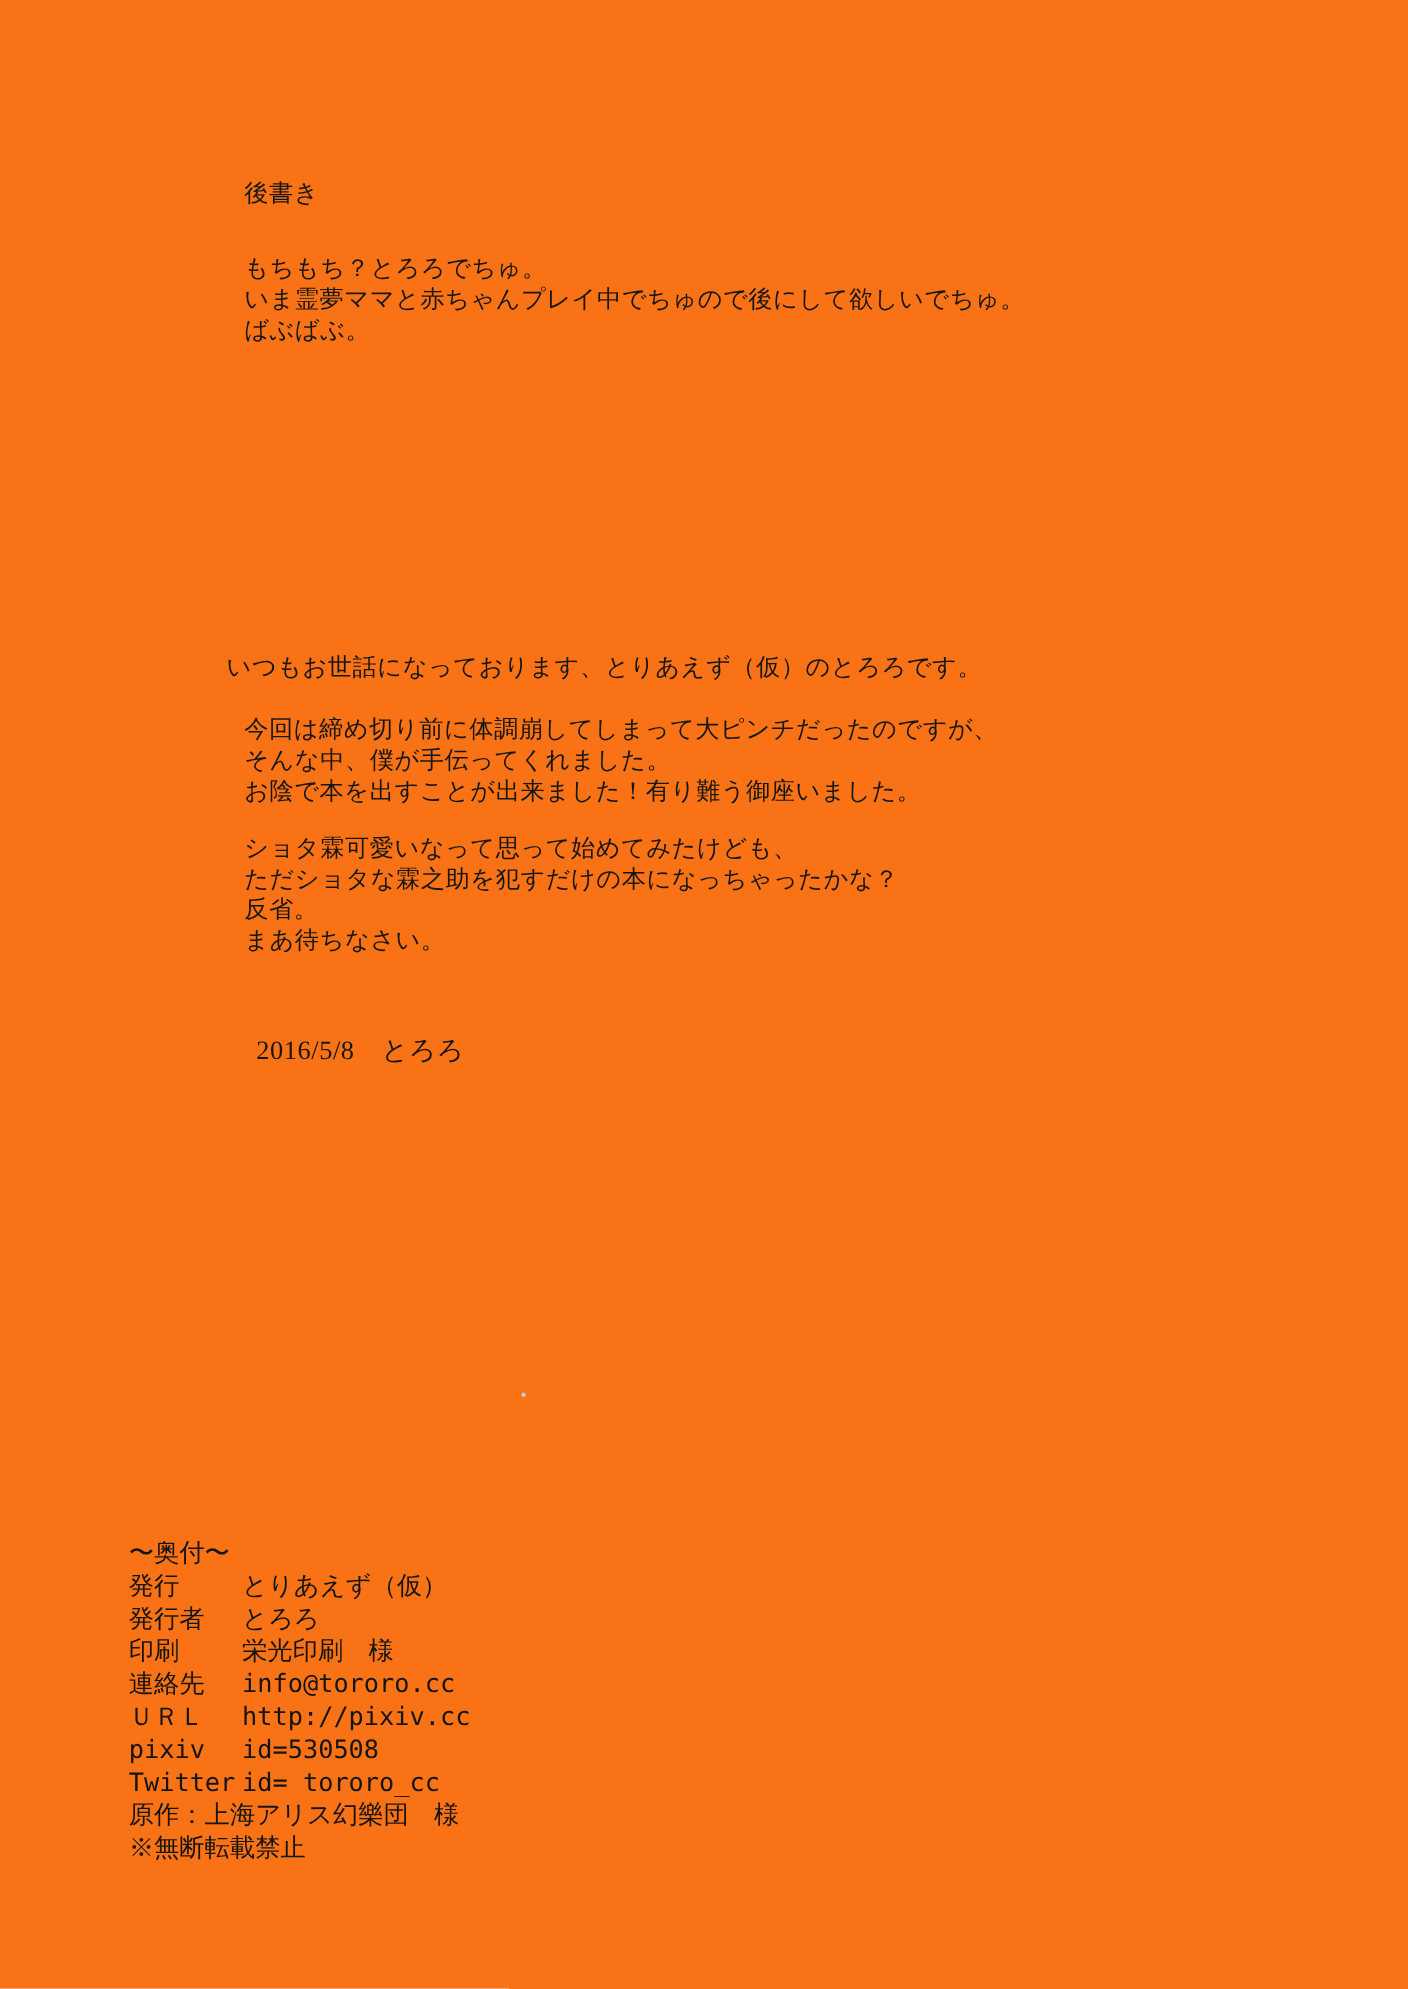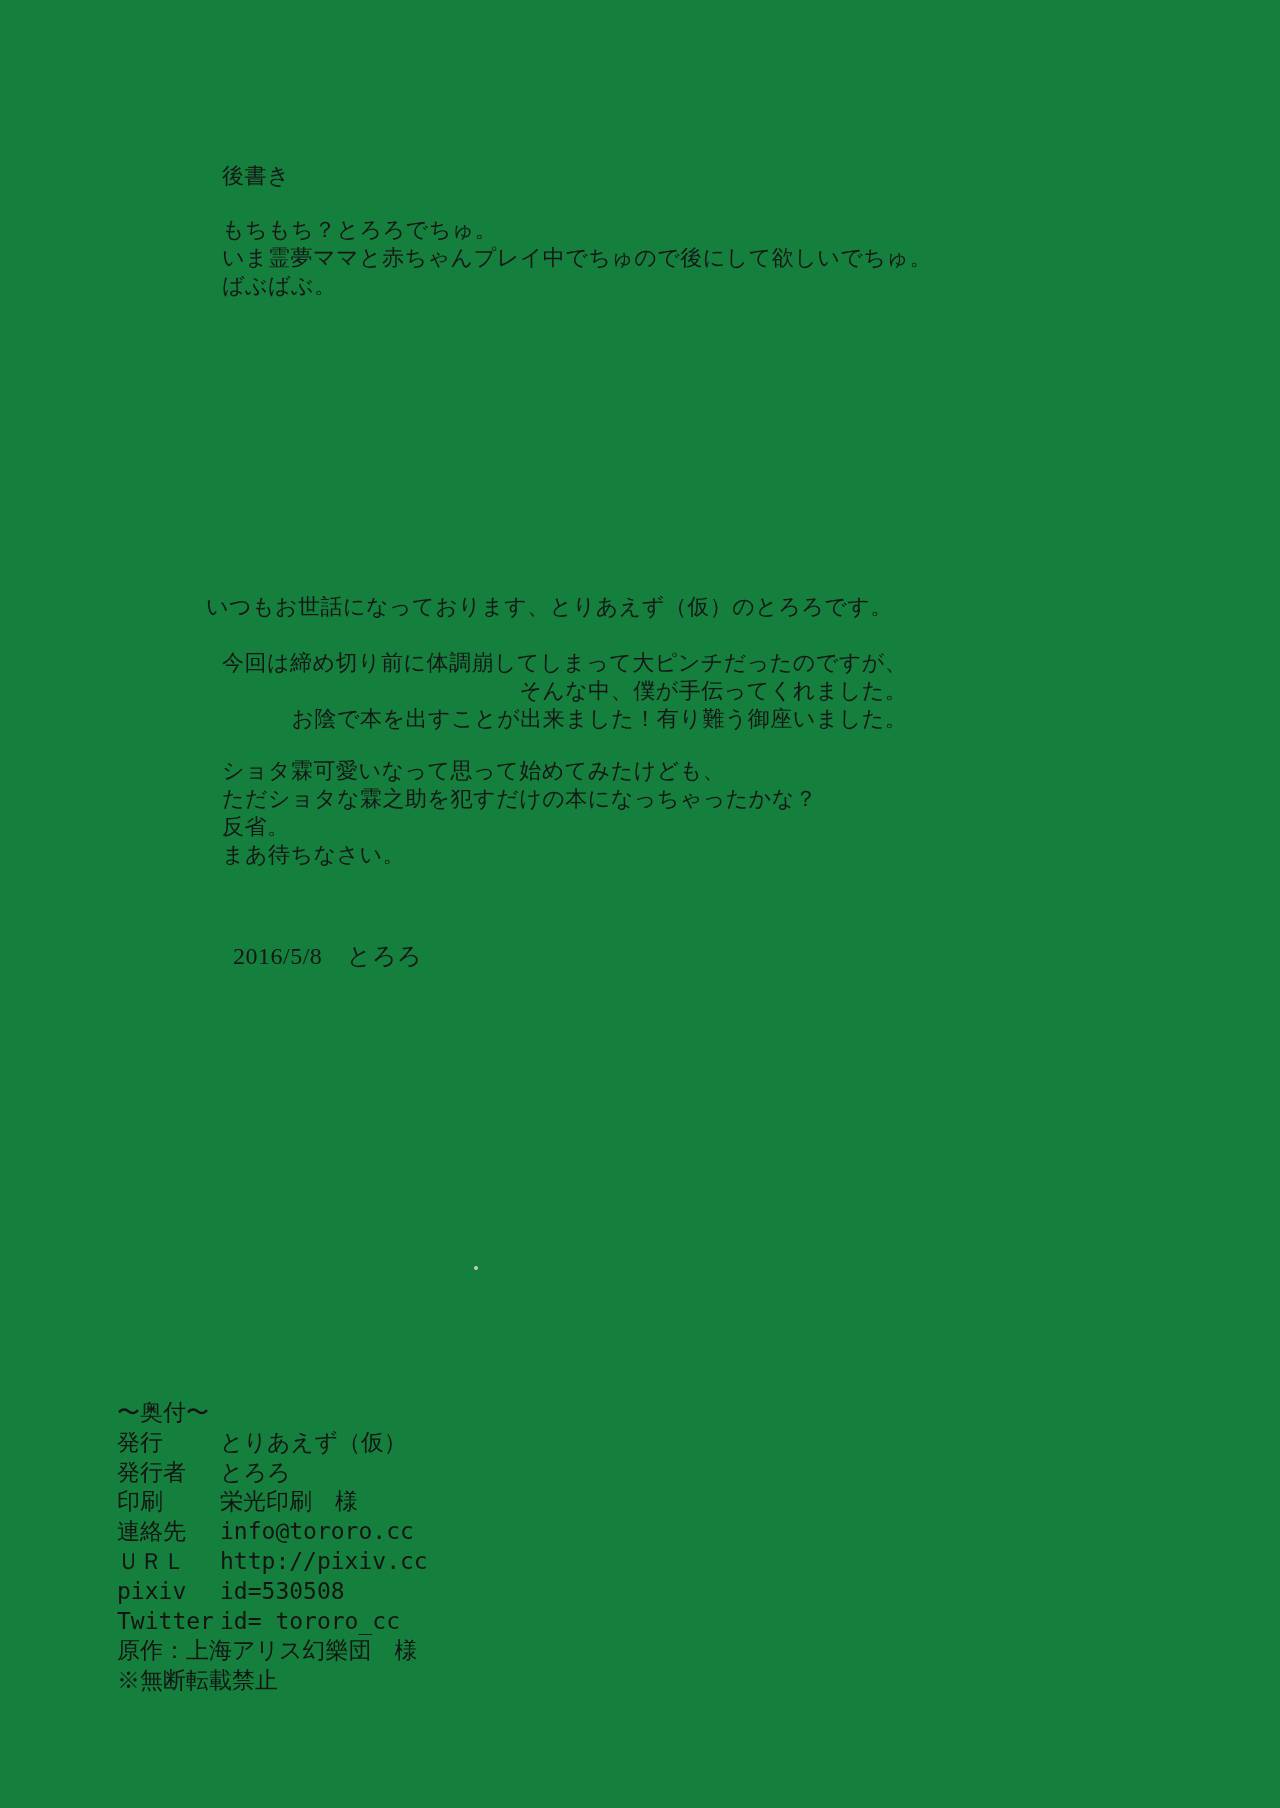--- a/index.html
+++ b/index.html
@@ -4,48 +4,47 @@
 <style>
   html, body {
     margin: 0;
     padding: 0;
     background: #ffffff;
   }
   .page {
     position: relative;
     width: 1280px;
     height: 1808px;
-    background: #15803d;
+    background: #f97316;
     overflow: hidden;
     font-family: "Liberation Serif", "DejaVu Serif", serif;
     color: #161616;
   }
   .abs { position: absolute; }
   .body-text {
     font-size: 22px;
     line-height: 28px;
     white-space: pre-line;
     letter-spacing: 0.5px;
   }
   .heading {
     left: 222px;
     top: 162px;
   }
   .opening {
     left: 222px;
-    top: 216px;
+    top: 230px;
   }
   .greeting {
     left: 206px;
     top: 593px;
   }
   .thanks {
     left: 222px;
     top: 649px;
-    text-align: right;
   }
   .reflection {
     left: 222px;
     top: 757px;
   }
   .date-line {
     left: 233px;
     top: 942px;
     font-size: 24px;
     line-height: 28px;

